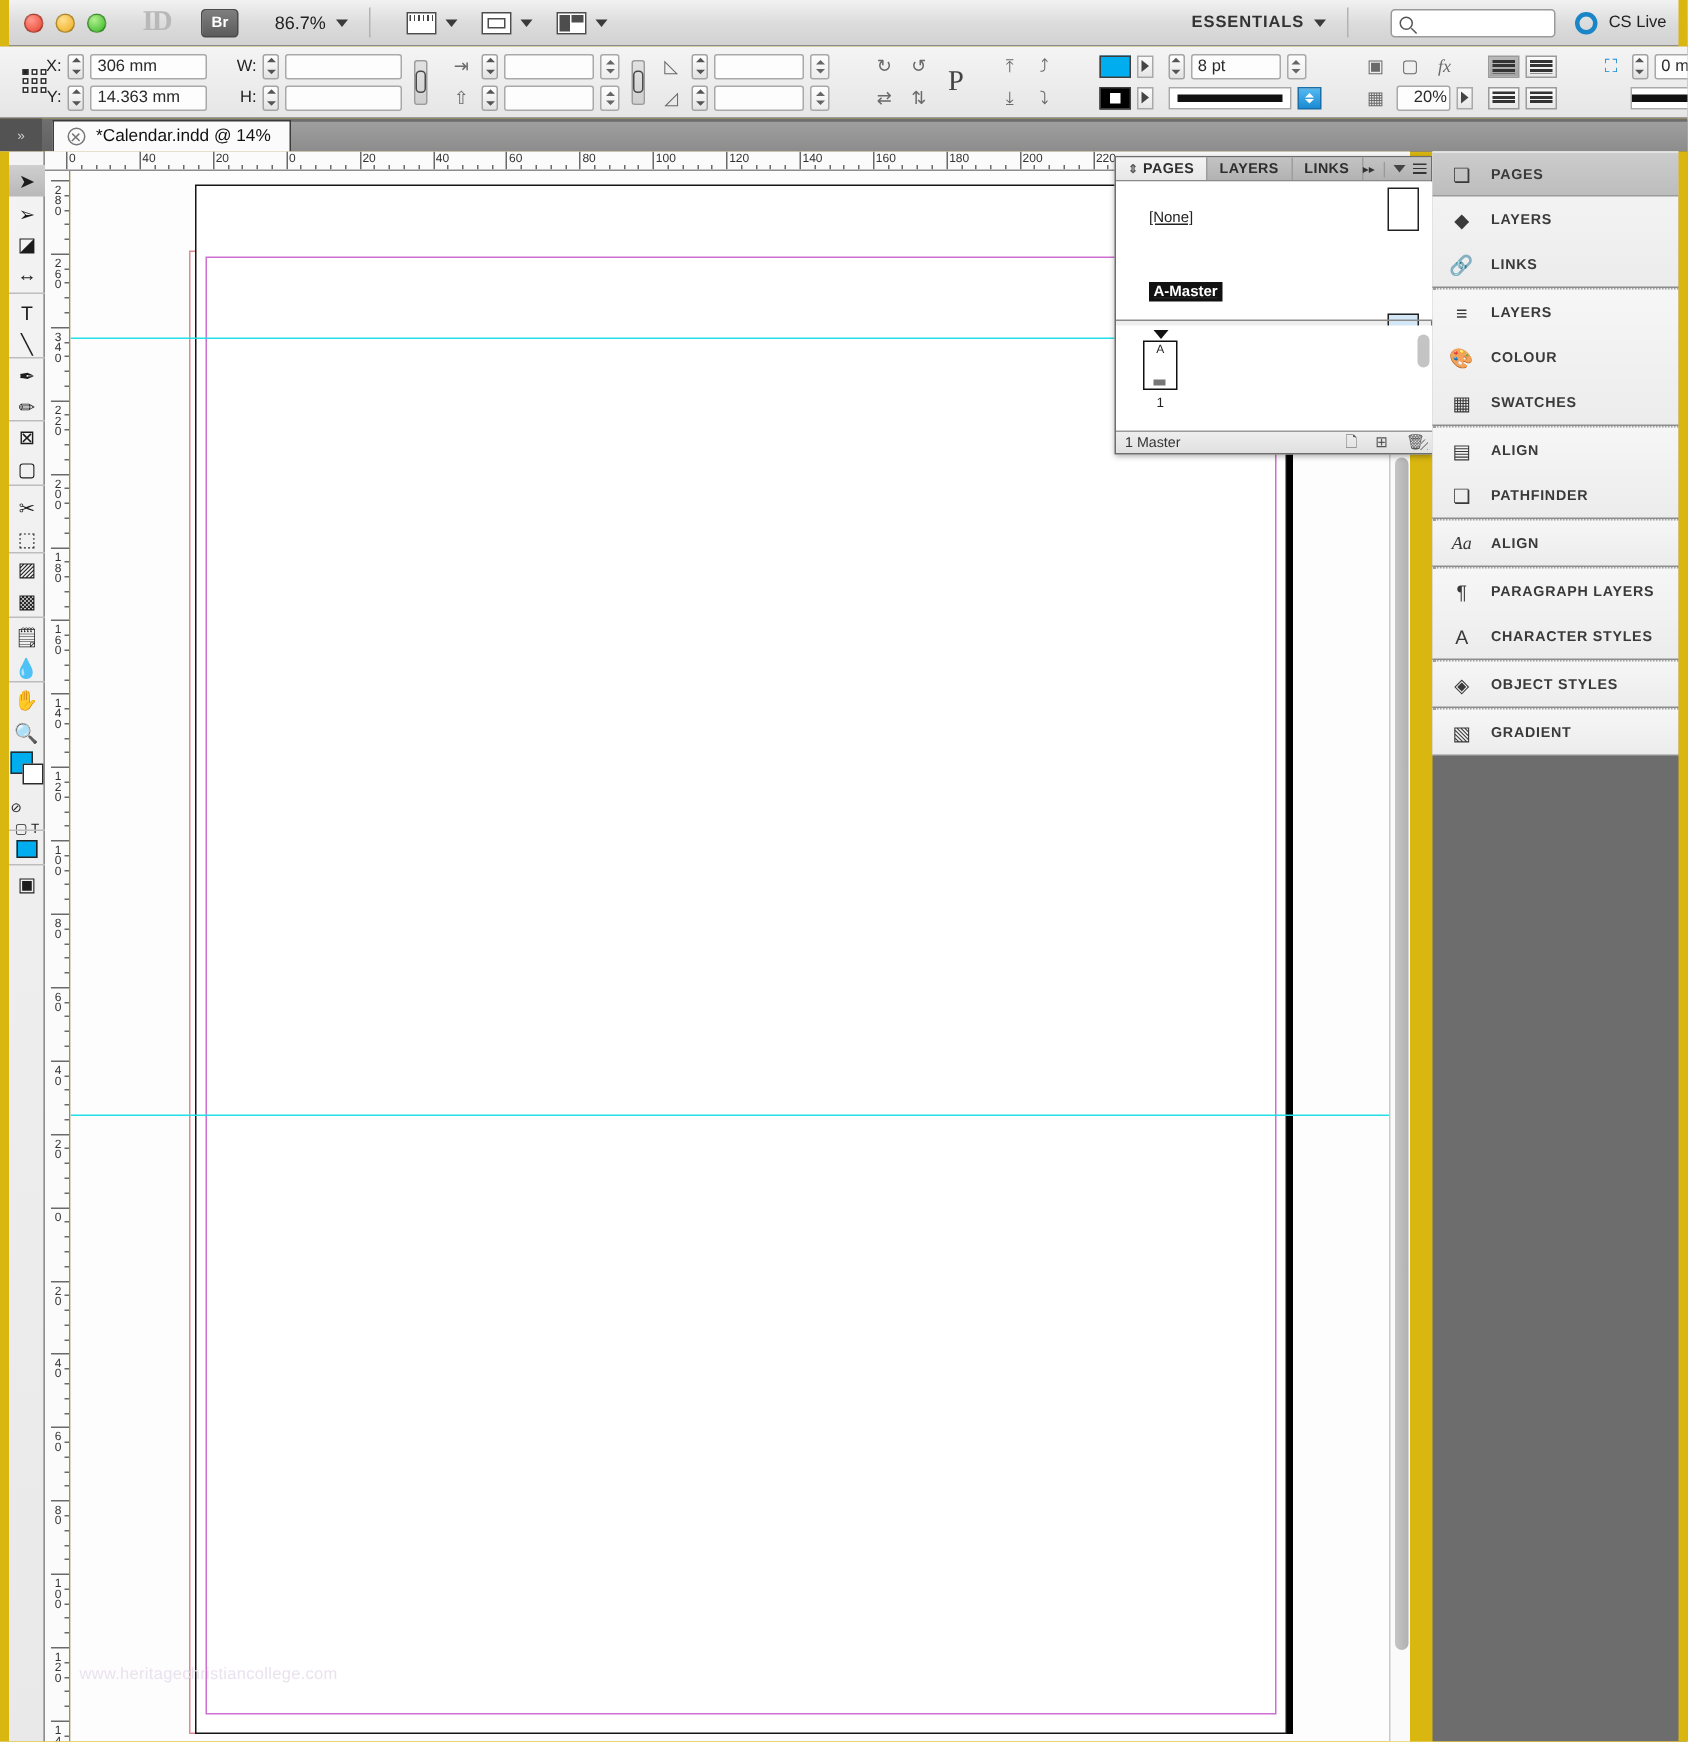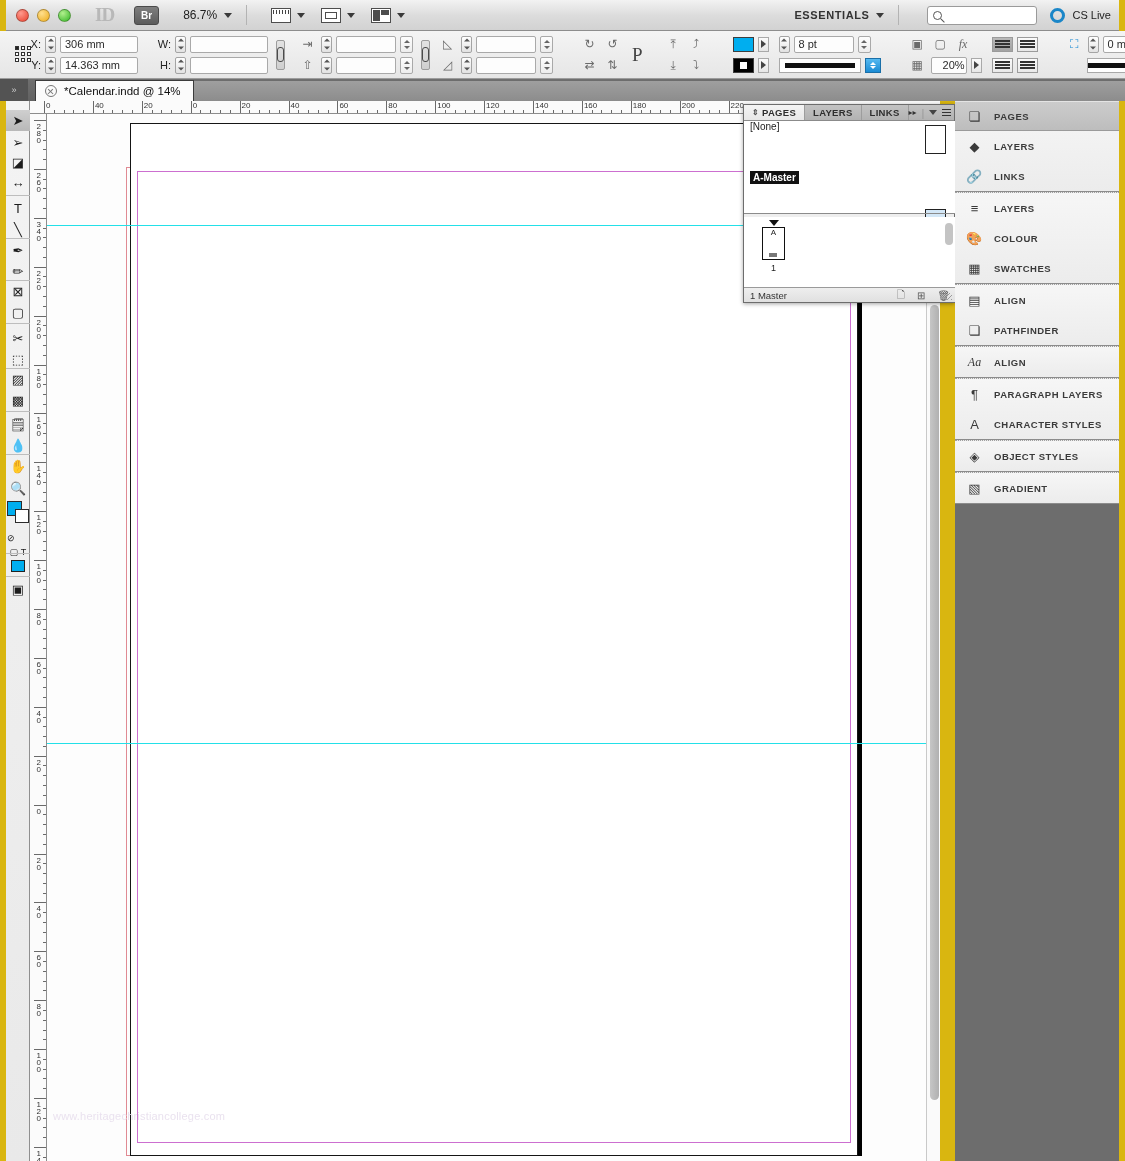--- a/index.html
+++ b/index.html
@@ -175,21 +175,21 @@
   .ftabs { height:16px; background:linear-gradient(180deg,#c3c3c3,#b2b2b2); display:flex;
      align-items:stretch; border-bottom:1px solid #8b8b8b;}
   .ftab { display:flex;align-items:center;padding:0 8px; font-size:9.5px; font-weight:bold;
      letter-spacing:.3px; color:#2e2e2e; border-right:1px solid #9d9d9d;}
   .ftab.active{background:linear-gradient(180deg,#f4f4f4,#e7e7e7);}
   .ftab .dbl{font-size:8px;margin-right:3px;color:#555;}
   .ftabend{flex:1;display:flex;align-items:center;justify-content:flex-end;gap:5px;padding-right:5px;}
   .dblarrow{font-size:8px;color:#333;}
   .hamb{width:9px;height:7px;background:repeating-linear-gradient(180deg,#333 0 1px,transparent 1px 3px);}
   .masterlist{position:absolute;left:0;top:16px;width:212px;height:93px;background:#fff;}
-  .mrow{position:relative;height:30px;display:flex;align-items:flex-start;padding-left:6px;}
+  .mrow{position:relative;height:30px;display:flex;align-items:flex-end;padding-left:22px;text-decoration:underline;}
   .mname{font-size:10px;color:#222;}
   .mname.sel{background:#111;color:#fff;font-weight:bold;padding:1px 3px;}
   .mthumb{position:absolute;right:10px;width:21px;height:29px;border:1px solid #222;background:#fff;}
   .mthumb.blue{background:#d3e7f7;}
   .fdivider{position:absolute;left:0;width:212px;height:1px;background:#8b8b8b;}
   .pagesarea{position:absolute;left:0;top:112px;width:212px;height:72px;background:#fff;}
   .pgthumb{position:absolute;left:18px;top:10px;width:23px;height:33px;border:1.4px solid #111;background:#fff;}
   .pgthumb .mletter{position:absolute;left:0;right:0;top:0;text-align:center;font-size:8px;color:#222;}
   .pgthumb .blk{position:absolute;left:6px;bottom:2px;width:8px;height:4px;background:#777;}
   .pgarrow{position:absolute;left:25px;top:3px;width:0;height:0;

